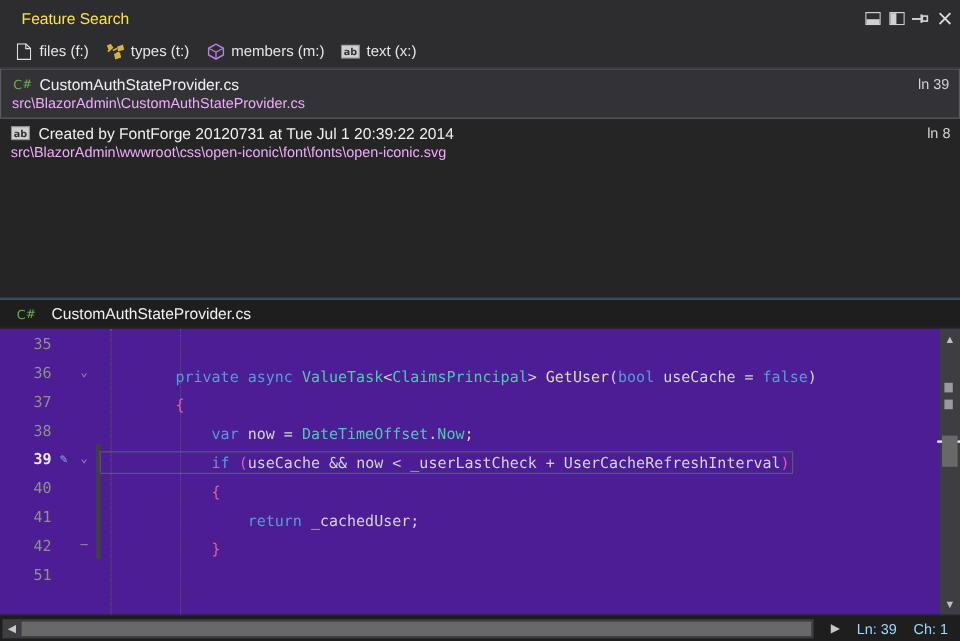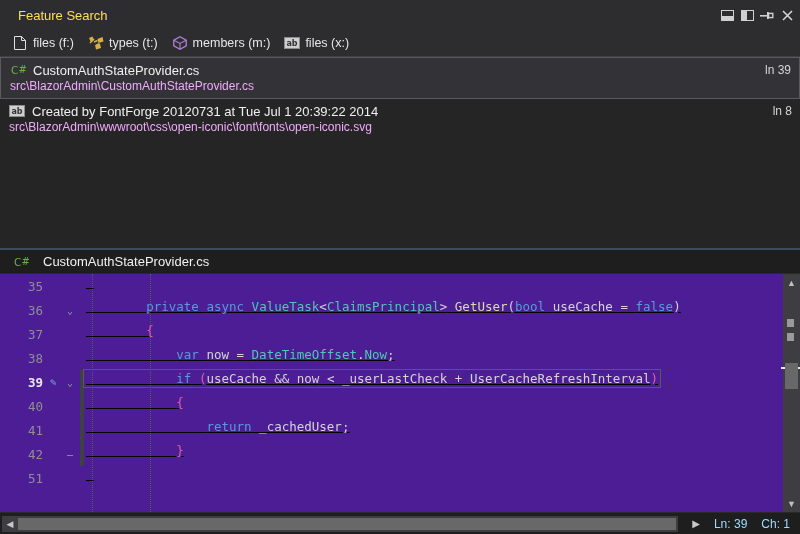--- a/index.html
+++ b/index.html
@@ -204,21 +204,21 @@
   }
   .changebar {
     width: 4px; min-width: 4px;
     height: 24px;
   }
   .changebar.mod { background: #3f3f46; }
   .codetext {
     flex: 1;
     position: relative;
     height: 24px;
-    display: flex; align-items: flex-start; text-decoration: underline;
+    display: flex; align-items: flex-end;
   }
   .codetext-inner {
     display: inline-block;
     white-space: pre;
     padding: 1px 2px;
   }
   
   .guides { position: absolute; inset: 0; pointer-events: none; }
   .guide {
     position: absolute; top: 0; bottom: 0; width: 1px;
@@ -374,21 +374,21 @@
       <span>members (m:)</span>
     </div>
 
     <div class="filter">
       <span class="ficon">
         <svg width="16" height="12" viewBox="0 0 16 12">
           <rect x="0.5" y="0.5" width="15" height="11" fill="#cfcfcf" stroke="#8d8d8d"></rect>
           <text x="8" y="9" font-family="DejaVu Sans, sans-serif" font-size="8" font-weight="bold" fill="#333" text-anchor="middle">ab</text>
         </svg>
       </span>
-      <span>files (x:)</span>
+      <span>text (x:)</span>
     </div>
 
   </div>
 
   <div class="results">
 
     <div class="result selected">
       <div class="result-main">
         <span class="result-icon">
           <svg width="15" height="14" viewBox="0 0 15 14">

